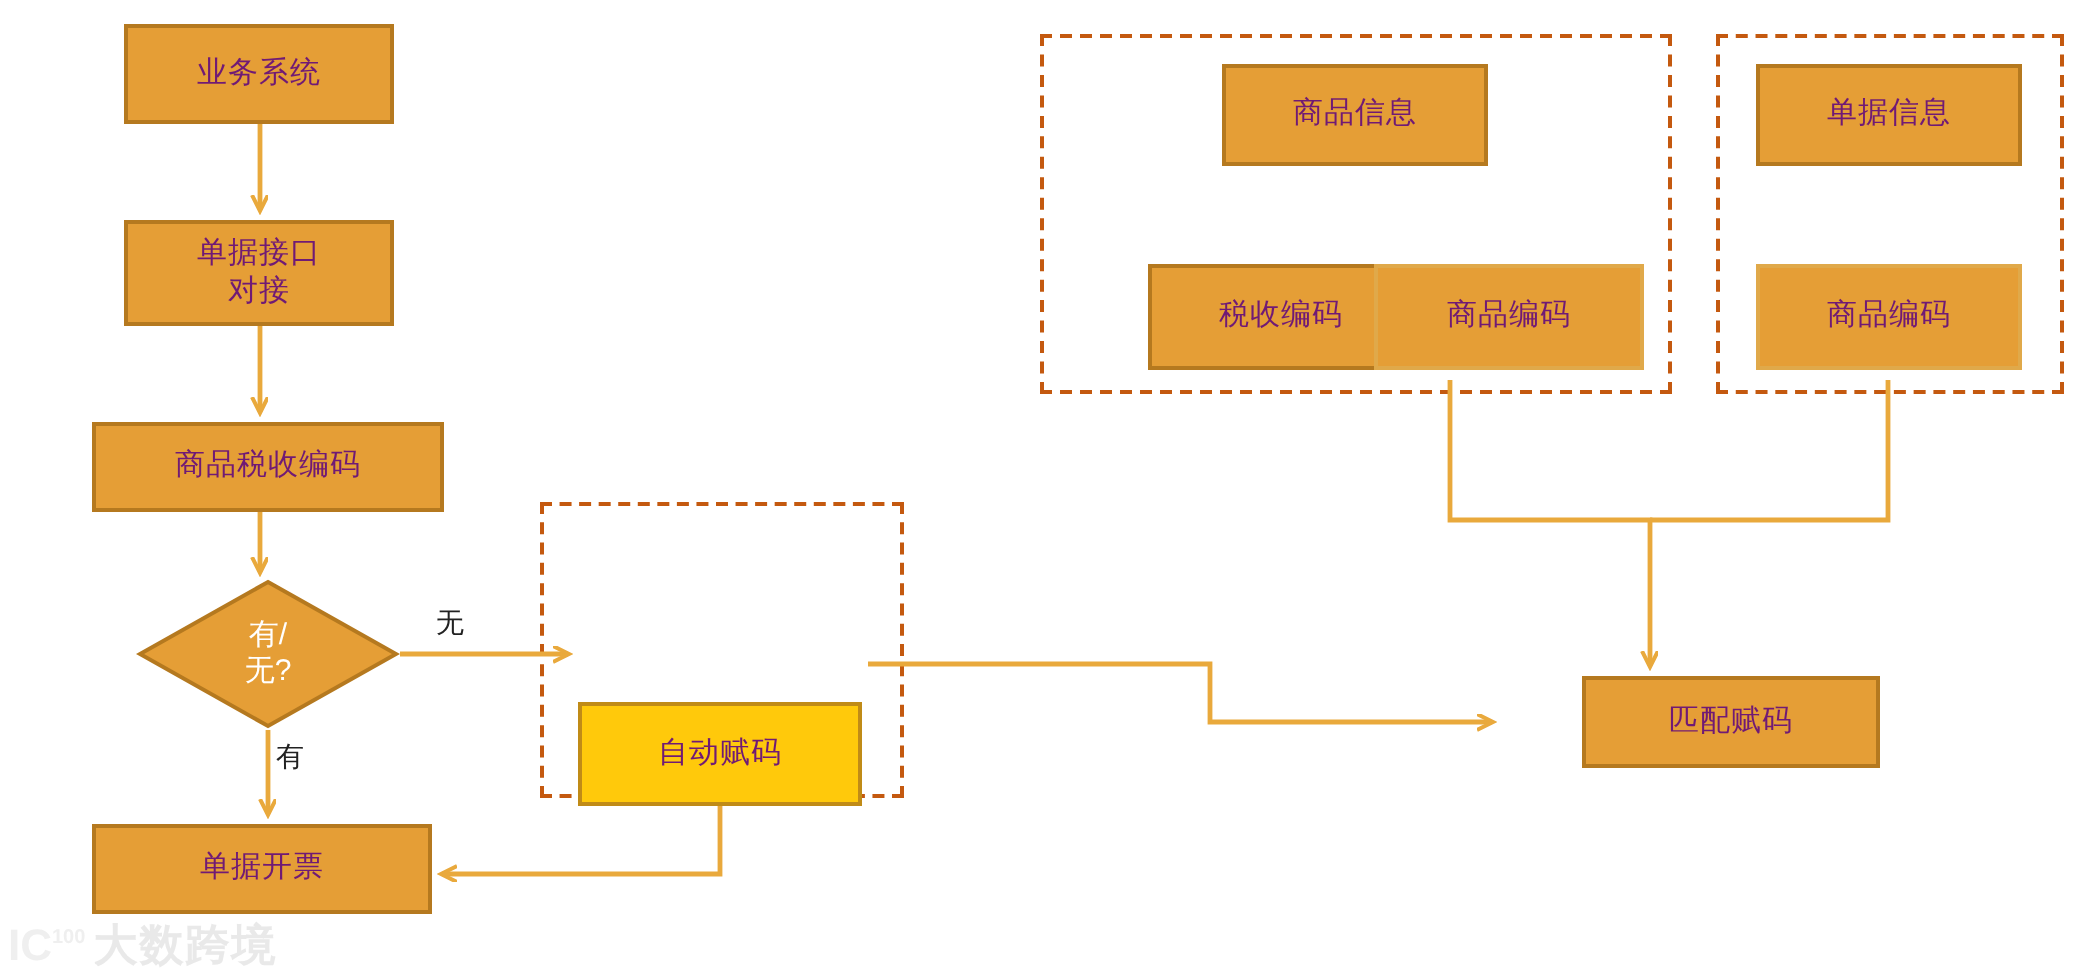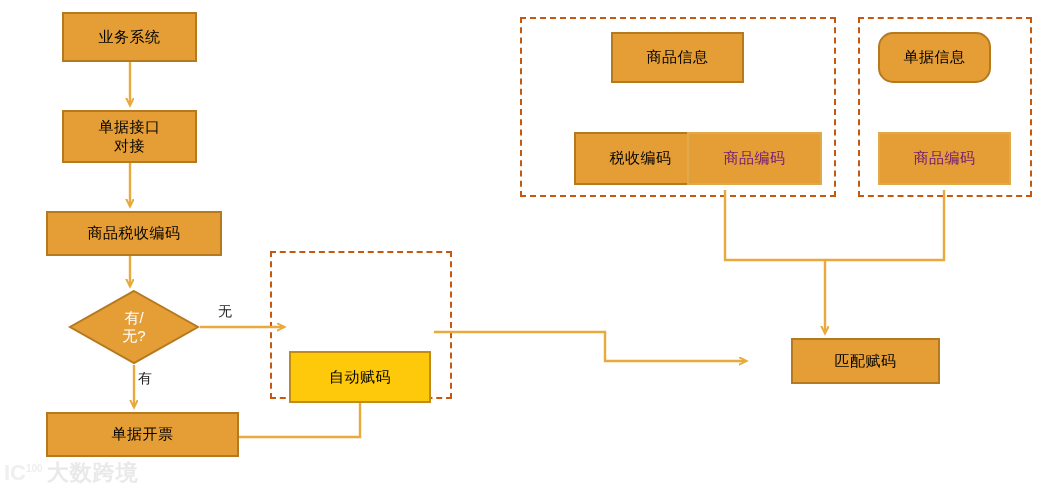--- a/index.html
+++ b/index.html
@@ -27,21 +27,21 @@
   .node {
     position: absolute;
     box-sizing: border-box;
     display: flex;
     align-items: center;
     justify-content: center;
     text-align: center;
     line-height: 1.25;
     background: #E59E36;
     border: 2px solid #B5791F;
-    color: #000000;
+    color: #701a75;
     font-size: 15px;
     letter-spacing: 0.5px;
     white-space: pre-line;
   }
   .node.accent {
     background: #FFC90B;
     border: 2px solid #C08B17;
   }
   .node.muted-text {
     color: #701a75;
@@ -146,29 +146,29 @@
   <div class="diamond-wrap" style="left:68px; top:289px; width:132px; height:76px;">
     <svg width="132" height="76" viewBox="0 0 132 76">
       <polygon points="66,2 130,38 66,74 2,38" fill="#E59E36" stroke="#B5791F" stroke-width="2"></polygon>
     </svg>
     <div class="diamond-label">有/
 无?</div>
   </div>
 
   <div class="node accent" style="left:289px; top:303px; width:142px; height:52px;margin-top:48px;">自动赋码</div>
 
-  <div class="node" style="left:46px; top:412px; width:193px; height:45px;">单据开票</div>
+  <div class="node" style="left:46px; top:412px; width:170px; height:45px;">单据开票</div>
 
   <div class="node" style="left:611px; top:32px; width:133px; height:51px;">商品信息</div>
 
   <div class="node" style="left:545px; top:132px; width:133px; height:53px;margin-left:29px;">税收编码</div>
 
   <div class="node muted-text" style="left:687px; top:132px; width:135px; height:53px;">商品编码</div>
 
-  <div class="node" style="left:878px; top:32px; width:113px; height:51px;border-radius:15px;">单据信息</div>
+  <div class="node" style="left:878px; top:32px; width:133px; height:51px;">单据信息</div>
 
   <div class="node muted-text" style="left:878px; top:132px; width:133px; height:53px;">商品编码</div>
 
   <div class="node" style="left:751px; top:338px; width:149px; height:46px;margin-left:40px;">匹配赋码</div>
 
   <div class="edge-label" style="left:218px; top:303px;">无</div>
   <div class="edge-label" style="left:138px; top:370px;">有</div>
 
   <div class="watermark">
     <span class="wm-mark"><span>IC</span><span class="wm-sup">100</span></span>

